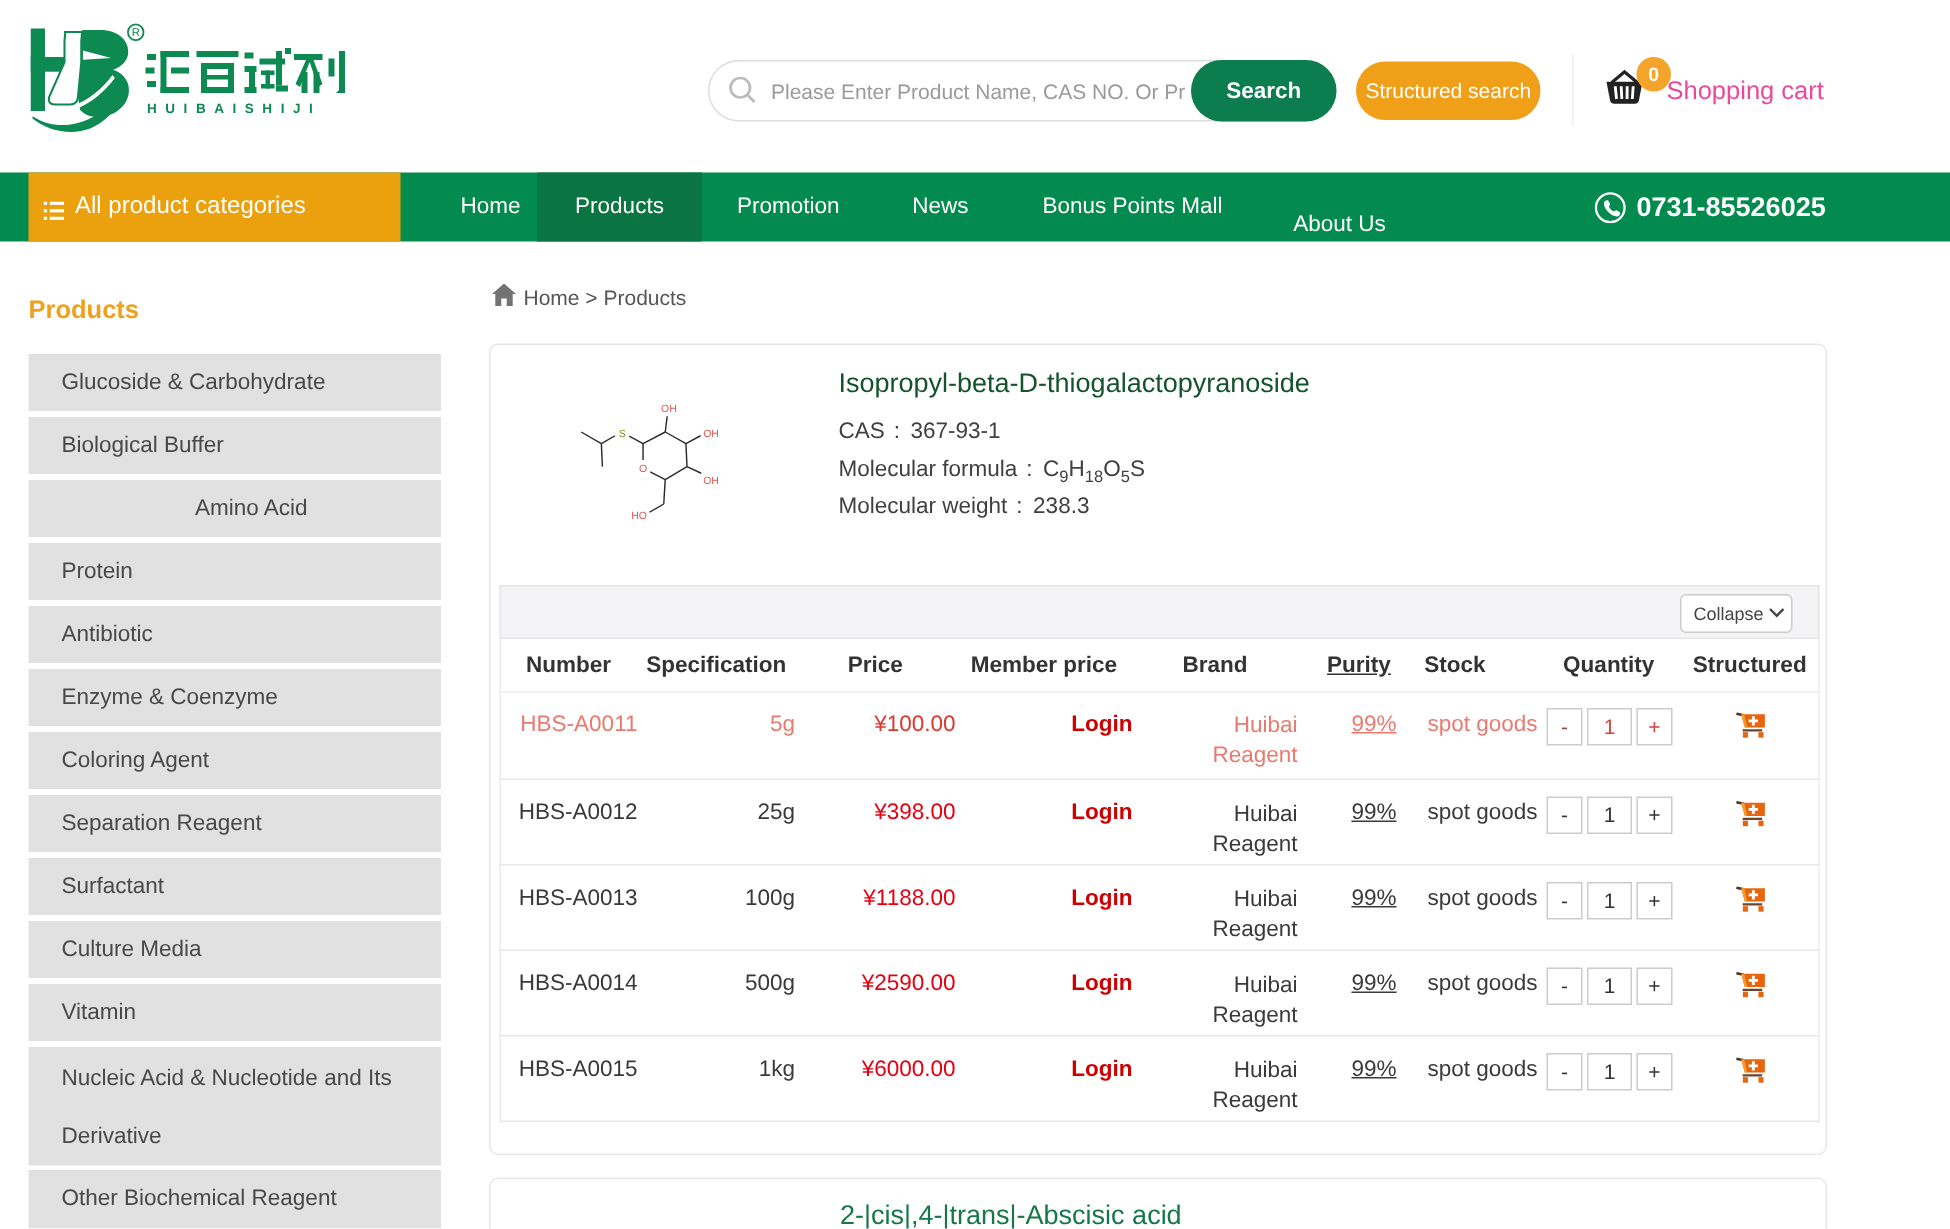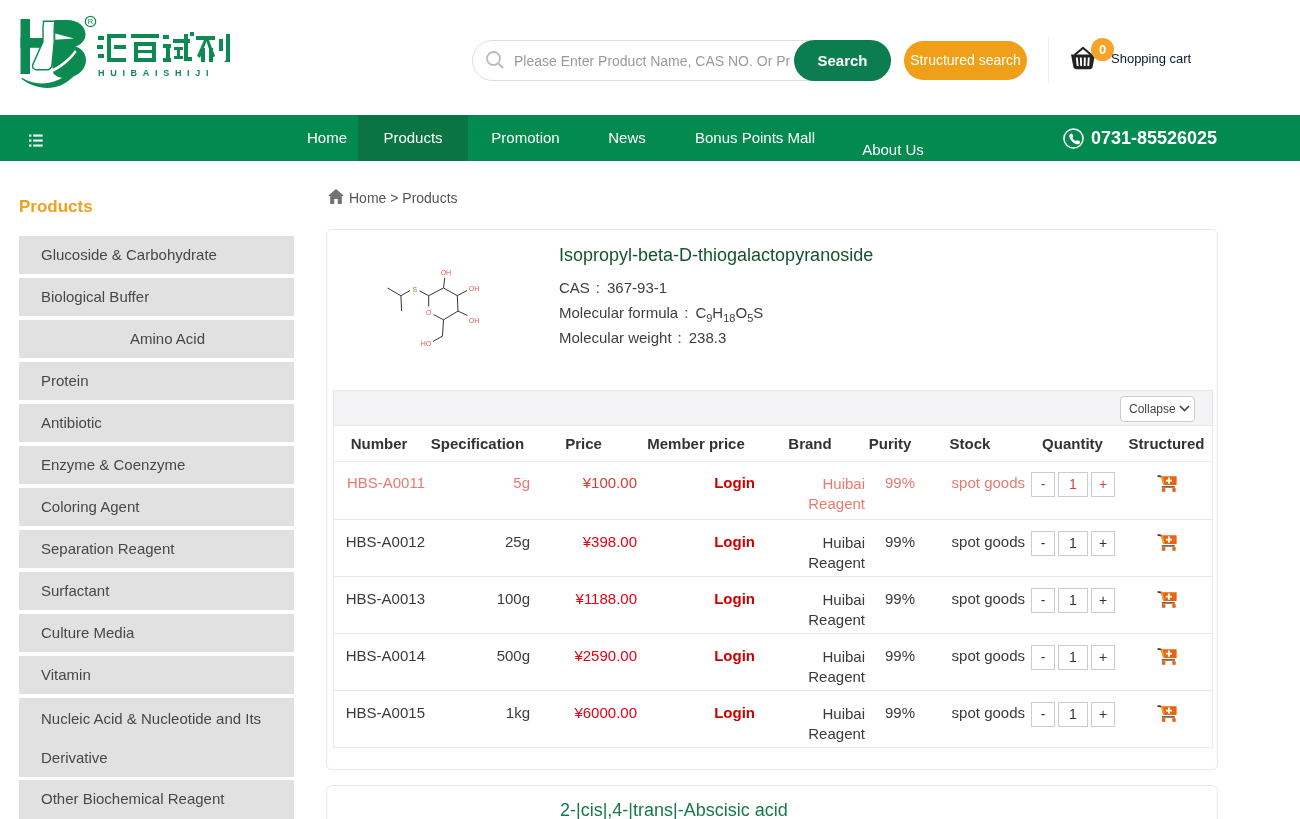--- a/index.html
+++ b/index.html
@@ -6,21 +6,21 @@
 html,body { width:1300px; height:819px; background:#fff; font-family:"Liberation Sans", sans-serif; position:relative; overflow:hidden; }
 .abs { position:absolute; }
 
 
 #searchbox { left:472px; top:40px; width:419px; height:41px; border:1px solid #ddd; border-radius:21px; }
 #searchph { left:514px; top:53px; font-size:14px; color:#9a9a9a; }
 #btn-search { left:794px; top:40px; width:97px; height:41px; background:#0b7d4e; border-radius:21px; color:#fff; font-size:15px; font-weight:bold; text-align:center; line-height:41px; }
 #btn-struct { left:904px; top:41px; width:123px; height:39px; background:#f0a018; border-radius:20px; color:#fff; font-size:14px; text-align:center; line-height:39px; }
 #hdr-divider { left:1048px; top:36px; width:1px; height:48px; background:#eee; }
 #cart-badge { left:1091px; top:38px; width:23px; height:23px; background:#f5a42a; border-radius:50%; color:#fff; font-size:13px; font-weight:bold; text-align:center; line-height:23px; }
-#cart-label { left:1111px; top:51px; font-size:13px; color:#0f172a; }
+#cart-label { left:1111px; top:51px; font-size:17px; color:#ec4899; }
 
 
 #nav { left:0; top:115px; width:1300px; height:46px; background:#028a4f; }
 #nav-cat { left:19px; top:0; width:248px; height:46px; background:#eba00e; color:#fff; font-size:16px; line-height:46px; }
 #nav-cat span.txt { margin-left:31px; }
 .nav-item { top:0; height:46px; color:#fff; font-size:15px; line-height:46px; text-align:center; }
 #nav-active { left:358px; top:0; width:110px; height:46px; background:#0b7443; }
 #nav-phone { left:1091px; top:0; height:40px; line-height:46px; color:#fff; font-size:18px; font-weight:bold; }
 
 
@@ -37,21 +37,21 @@
 sub { font-size:11px; }
 
 
 #tbl { left:333px; top:390px; width:880px; }
 #tbl-strip { left:0; top:0; width:880px; height:36px; background:#f4f4f6; border:1px solid #e6e6e9; }
 #btn-collapse { left:787px; top:6px; width:75px; height:26px; background:#fff; border:1px solid #ccc; border-radius:4px; font-size:12px; color:#444; text-align:left; line-height:24px; padding-left:8px; }
 .th { top:36px; height:35px; line-height:35px; font-size:15px; font-weight:bold; color:#333; text-align:center; }
 .row { left:0; width:880px; height:57px; border-bottom:1px solid #e8e8e8; }
 .cell { position:absolute; text-align:right; font-size:15px; color:#3a3a3a; }
 .c0{left:0;width:92px;} .c1{left:92px;width:105px;} .c2{left:197px;width:107px;}
-.c3{left:304px;width:118px;} .c4{left:422px;width:110px;} .c5{left:532px;width:50px;}
+.c3{left:304px;width:118px;} .c4{left:422px;width:110px;} .c5{left:548px;width:50px;text-decoration:underline;}
 .c6{left:582px;width:110px;} .c7{left:692px;width:95px;} .c8{left:787px;width:93px;}
 .price { color:#e60012; }
 .login { color:#cf0000; font-weight:bold; }
 .salmon { color:#e97a70 !important; }
 .salmon-p { color:#d93a31 !important; }
 .stepper { position:absolute; left:698px; }
 .stp { display:inline-block; border:1px solid #ccc; height:25px; text-align:center; vertical-align:top; font-size:14px; color:#333; }
 .stp.m { width:24px; line-height:23px; }
 .stp.i { width:30px; line-height:23px; margin:0 3px; color:#333; }
 .stp.p { width:24px; line-height:23px; }
@@ -139,20 +139,21 @@
 <div class="abs" id="hdr-divider"></div>
 <svg class="abs" style="left:1070px; top:46px;" width="26" height="25" viewBox="0 0 26 25">
   <path d="M4.5 9 L13.5 1.5 M21.5 9 L12.5 1.5" stroke="#222" stroke-width="2.1" fill="none"></path>
   <path d="M1 8.5 L25 8.5 L22.6 21 C22.3 22.4 21.2 23.2 19.8 23.2 L6.2 23.2 C4.8 23.2 3.7 22.4 3.4 21 Z" fill="#222"></path>
   <path d="M6.8 11.5 L7.7 20 M10.8 11.5 L11.2 20 M14.8 11.5 L14.7 20 M18.8 11.5 L18.2 20" stroke="#fff" stroke-width="1.9"></path>
 </svg>
 <div class="abs" id="cart-badge">0</div>
 <div class="abs" id="cart-label">Shopping cart</div>
 
 <div class="abs" id="nav">
+  <div class="abs" id="nav-cat"><span class="txt">All product categories</span></div>
   <svg class="abs" style="left:29px; top:19px;" width="14" height="13" viewBox="0 0 14 13">
     <g fill="#fff">
         <rect x="0" y="0.5" width="2.4" height="2.1"></rect>
         <rect x="4.2" y="0.5" width="9.5" height="2.1"></rect>
     <rect x="0" y="5.5" width="2.4" height="2.1"></rect>
         <rect x="4.2" y="5.5" width="9.5" height="2.1"></rect>
     <rect x="0" y="10.5" width="2.4" height="2.1"></rect>
         <rect x="4.2" y="10.5" width="9.5" height="2.1"></rect>
       </g>
   </svg>

